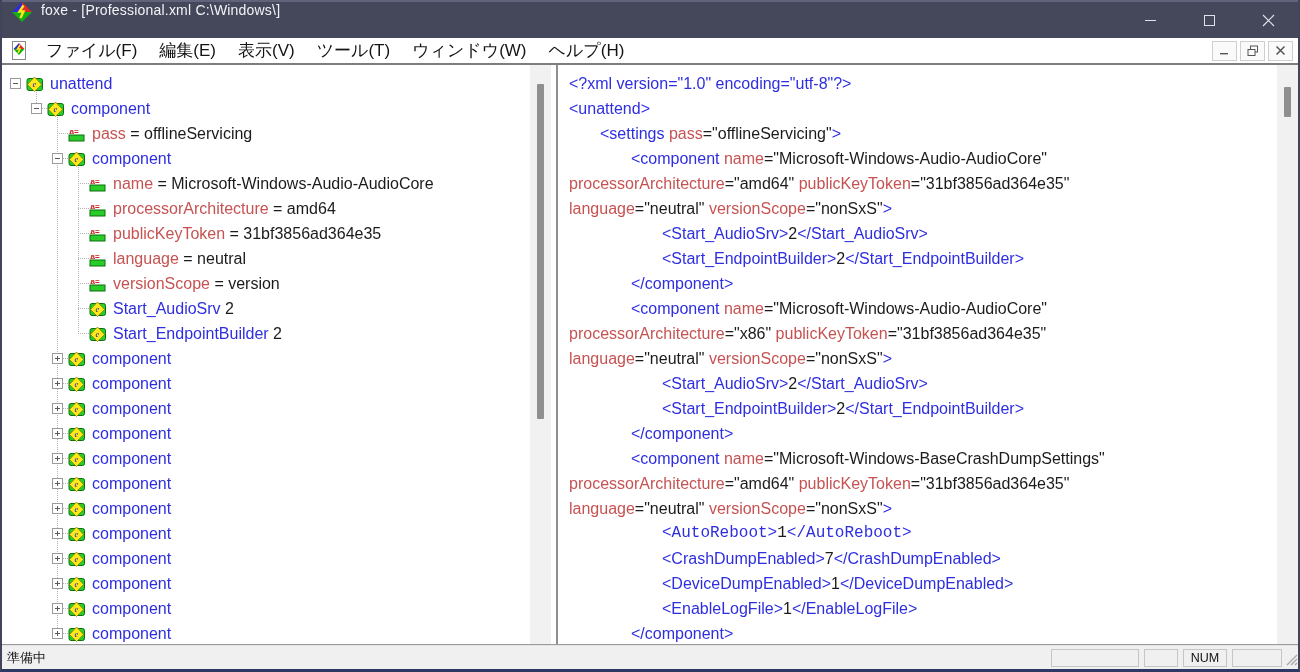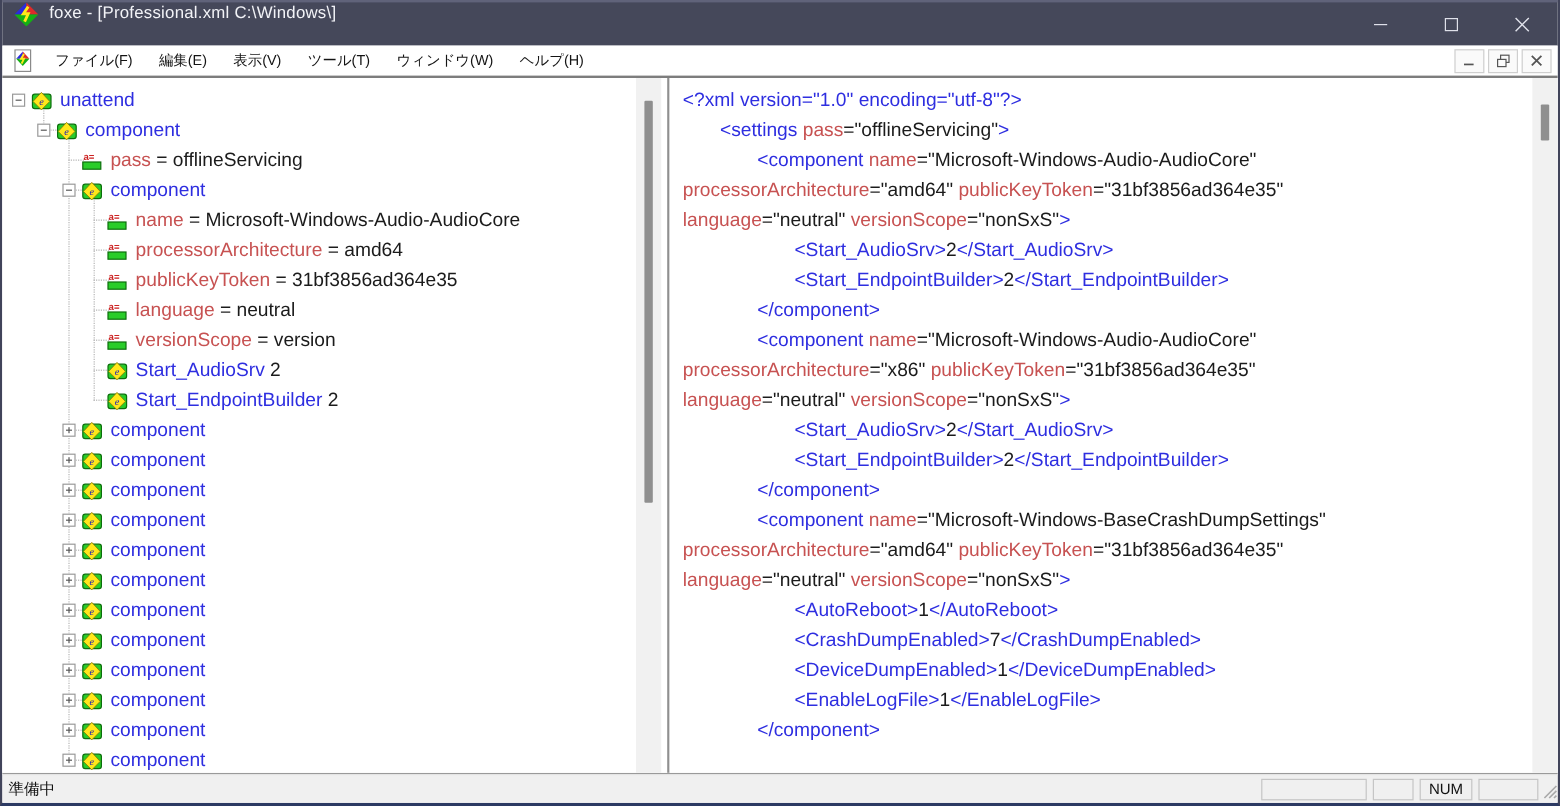--- a/index.html
+++ b/index.html
@@ -13,21 +13,21 @@
   .title-text{font-size:14px;margin-left:9px;color:#f2f3f7;letter-spacing:.2px}
   .win-controls{margin-left:auto;display:flex;height:100%}
   .win-btn{width:59px;height:100%;display:flex;align-items:center;justify-content:center}
   .g-min{width:11px;height:1px;background:#dfe1ea}
   .g-max{width:11px;height:11px;border:1px solid #dfe1ea}
   
   .menubar{height:27px;background:#fff;border-bottom:2px solid #7d7d7d;
     display:flex;align-items:center;padding-left:6px}
   .menu-file-icon{width:19px;height:19px;margin:0 6px 0 2px;flex:none}
   #menu-items{display:flex;align-items:center}
-  .menu-item{font-size:12px;color:#141414;padding:4px 11px;white-space:nowrap}
+  .menu-item{font-size:17px;color:#141414;padding:4px 11px;white-space:nowrap}
   .mdi-controls{margin-left:auto;display:flex;gap:3px;padding-right:5px}
   .mdi-btn{width:25px;height:20px;border:1px solid #cfcfcf;background:#fafafa;
     display:flex;align-items:center;justify-content:center}
   
   .content{display:flex;height:580px;border-bottom:1px solid #9a9a9a;background:#fff}
   .tree-pane{width:556px;flex:none;position:relative;background:#fff;
     border-right:2px solid #8f8f8f;padding-top:6px;overflow:hidden}
   .trow{height:25px;display:flex;align-items:center;position:relative;
     font-size:16px;white-space:nowrap;z-index:1}
   .trow span{white-space:pre}
@@ -367,37 +367,38 @@
             </svg></span>
           <span class="t-el">component</span>
         </div>
         <div class="vscroll tree-scroll">
         <div class="vthumb" style="top:19px;height:335px"></div>
       </div>
     </div>
     <div class="editor-pane">
       <div id="editor-text">
           <div class="xline" style="padding-left: 0px;"><span class="c-tag">&lt;?xml version="1.0" encoding="utf-8"?&gt;</span></div>
+          <div class="xline" style="padding-left: 0px;"><span class="c-tag">&lt;unattend&gt;</span></div>
           <div class="xline" style="padding-left: 31px;"><span class="c-tag">&lt;settings </span><span class="c-attr">pass</span><span class="c-txt">="offlineServicing"</span><span class="c-tag">&gt;</span></div>
           <div class="xline" style="padding-left: 62px;"><span class="c-tag">&lt;component </span><span class="c-attr">name</span><span class="c-txt">="Microsoft-Windows-Audio-AudioCore"</span></div>
           <div class="xline" style="padding-left: 0px;"><span class="c-attr">processorArchitecture</span><span class="c-txt">="amd64" </span><span class="c-attr">publicKeyToken</span><span class="c-txt">="31bf3856ad364e35"</span></div>
           <div class="xline" style="padding-left: 0px;"><span class="c-attr">language</span><span class="c-txt">="neutral" </span><span class="c-attr">versionScope</span><span class="c-txt">="nonSxS"</span><span class="c-tag">&gt;</span></div>
           <div class="xline" style="padding-left: 93px;"><span class="c-tag">&lt;Start_AudioSrv&gt;</span><span class="c-txt">2</span><span class="c-tag">&lt;/Start_AudioSrv&gt;</span></div>
           <div class="xline" style="padding-left: 93px;"><span class="c-tag">&lt;Start_EndpointBuilder&gt;</span><span class="c-txt">2</span><span class="c-tag">&lt;/Start_EndpointBuilder&gt;</span></div>
           <div class="xline" style="padding-left: 62px;"><span class="c-tag">&lt;/component&gt;</span></div>
           <div class="xline" style="padding-left: 62px;"><span class="c-tag">&lt;component </span><span class="c-attr">name</span><span class="c-txt">="Microsoft-Windows-Audio-AudioCore"</span></div>
           <div class="xline" style="padding-left: 0px;"><span class="c-attr">processorArchitecture</span><span class="c-txt">="x86" </span><span class="c-attr">publicKeyToken</span><span class="c-txt">="31bf3856ad364e35"</span></div>
           <div class="xline" style="padding-left: 0px;"><span class="c-attr">language</span><span class="c-txt">="neutral" </span><span class="c-attr">versionScope</span><span class="c-txt">="nonSxS"</span><span class="c-tag">&gt;</span></div>
           <div class="xline" style="padding-left: 93px;"><span class="c-tag">&lt;Start_AudioSrv&gt;</span><span class="c-txt">2</span><span class="c-tag">&lt;/Start_AudioSrv&gt;</span></div>
           <div class="xline" style="padding-left: 93px;"><span class="c-tag">&lt;Start_EndpointBuilder&gt;</span><span class="c-txt">2</span><span class="c-tag">&lt;/Start_EndpointBuilder&gt;</span></div>
           <div class="xline" style="padding-left: 62px;"><span class="c-tag">&lt;/component&gt;</span></div>
           <div class="xline" style="padding-left: 62px;"><span class="c-tag">&lt;component </span><span class="c-attr">name</span><span class="c-txt">="Microsoft-Windows-BaseCrashDumpSettings"</span></div>
           <div class="xline" style="padding-left: 0px;"><span class="c-attr">processorArchitecture</span><span class="c-txt">="amd64" </span><span class="c-attr">publicKeyToken</span><span class="c-txt">="31bf3856ad364e35"</span></div>
           <div class="xline" style="padding-left: 0px;"><span class="c-attr">language</span><span class="c-txt">="neutral" </span><span class="c-attr">versionScope</span><span class="c-txt">="nonSxS"</span><span class="c-tag">&gt;</span></div>
-          <div class="xline" style="padding-left: 93px;"><span class="c-tag">&lt;AutoReboot&gt;</span><span class="c-txt">1</span><span class="c-tag">&lt;/AutoReboot&gt;</span></div>
+          <div class="xline" style="padding-left: 93px; font-family: Liberation Mono, monospace;"><span class="c-tag">&lt;AutoReboot&gt;</span><span class="c-txt">1</span><span class="c-tag">&lt;/AutoReboot&gt;</span></div>
           <div class="xline" style="padding-left: 93px;"><span class="c-tag">&lt;CrashDumpEnabled&gt;</span><span class="c-txt">7</span><span class="c-tag">&lt;/CrashDumpEnabled&gt;</span></div>
           <div class="xline" style="padding-left: 93px;"><span class="c-tag">&lt;DeviceDumpEnabled&gt;</span><span class="c-txt">1</span><span class="c-tag">&lt;/DeviceDumpEnabled&gt;</span></div>
           <div class="xline" style="padding-left: 93px;"><span class="c-tag">&lt;EnableLogFile&gt;</span><span class="c-txt">1</span><span class="c-tag">&lt;/EnableLogFile&gt;</span></div>
           <div class="xline" style="padding-left: 62px;"><span class="c-tag">&lt;/component&gt;</span></div>
         </div>
       <div class="vscroll ed-scroll">
         <div class="vthumb" style="top:22px;height:30px"></div>
       </div>
     </div>
   </div>

